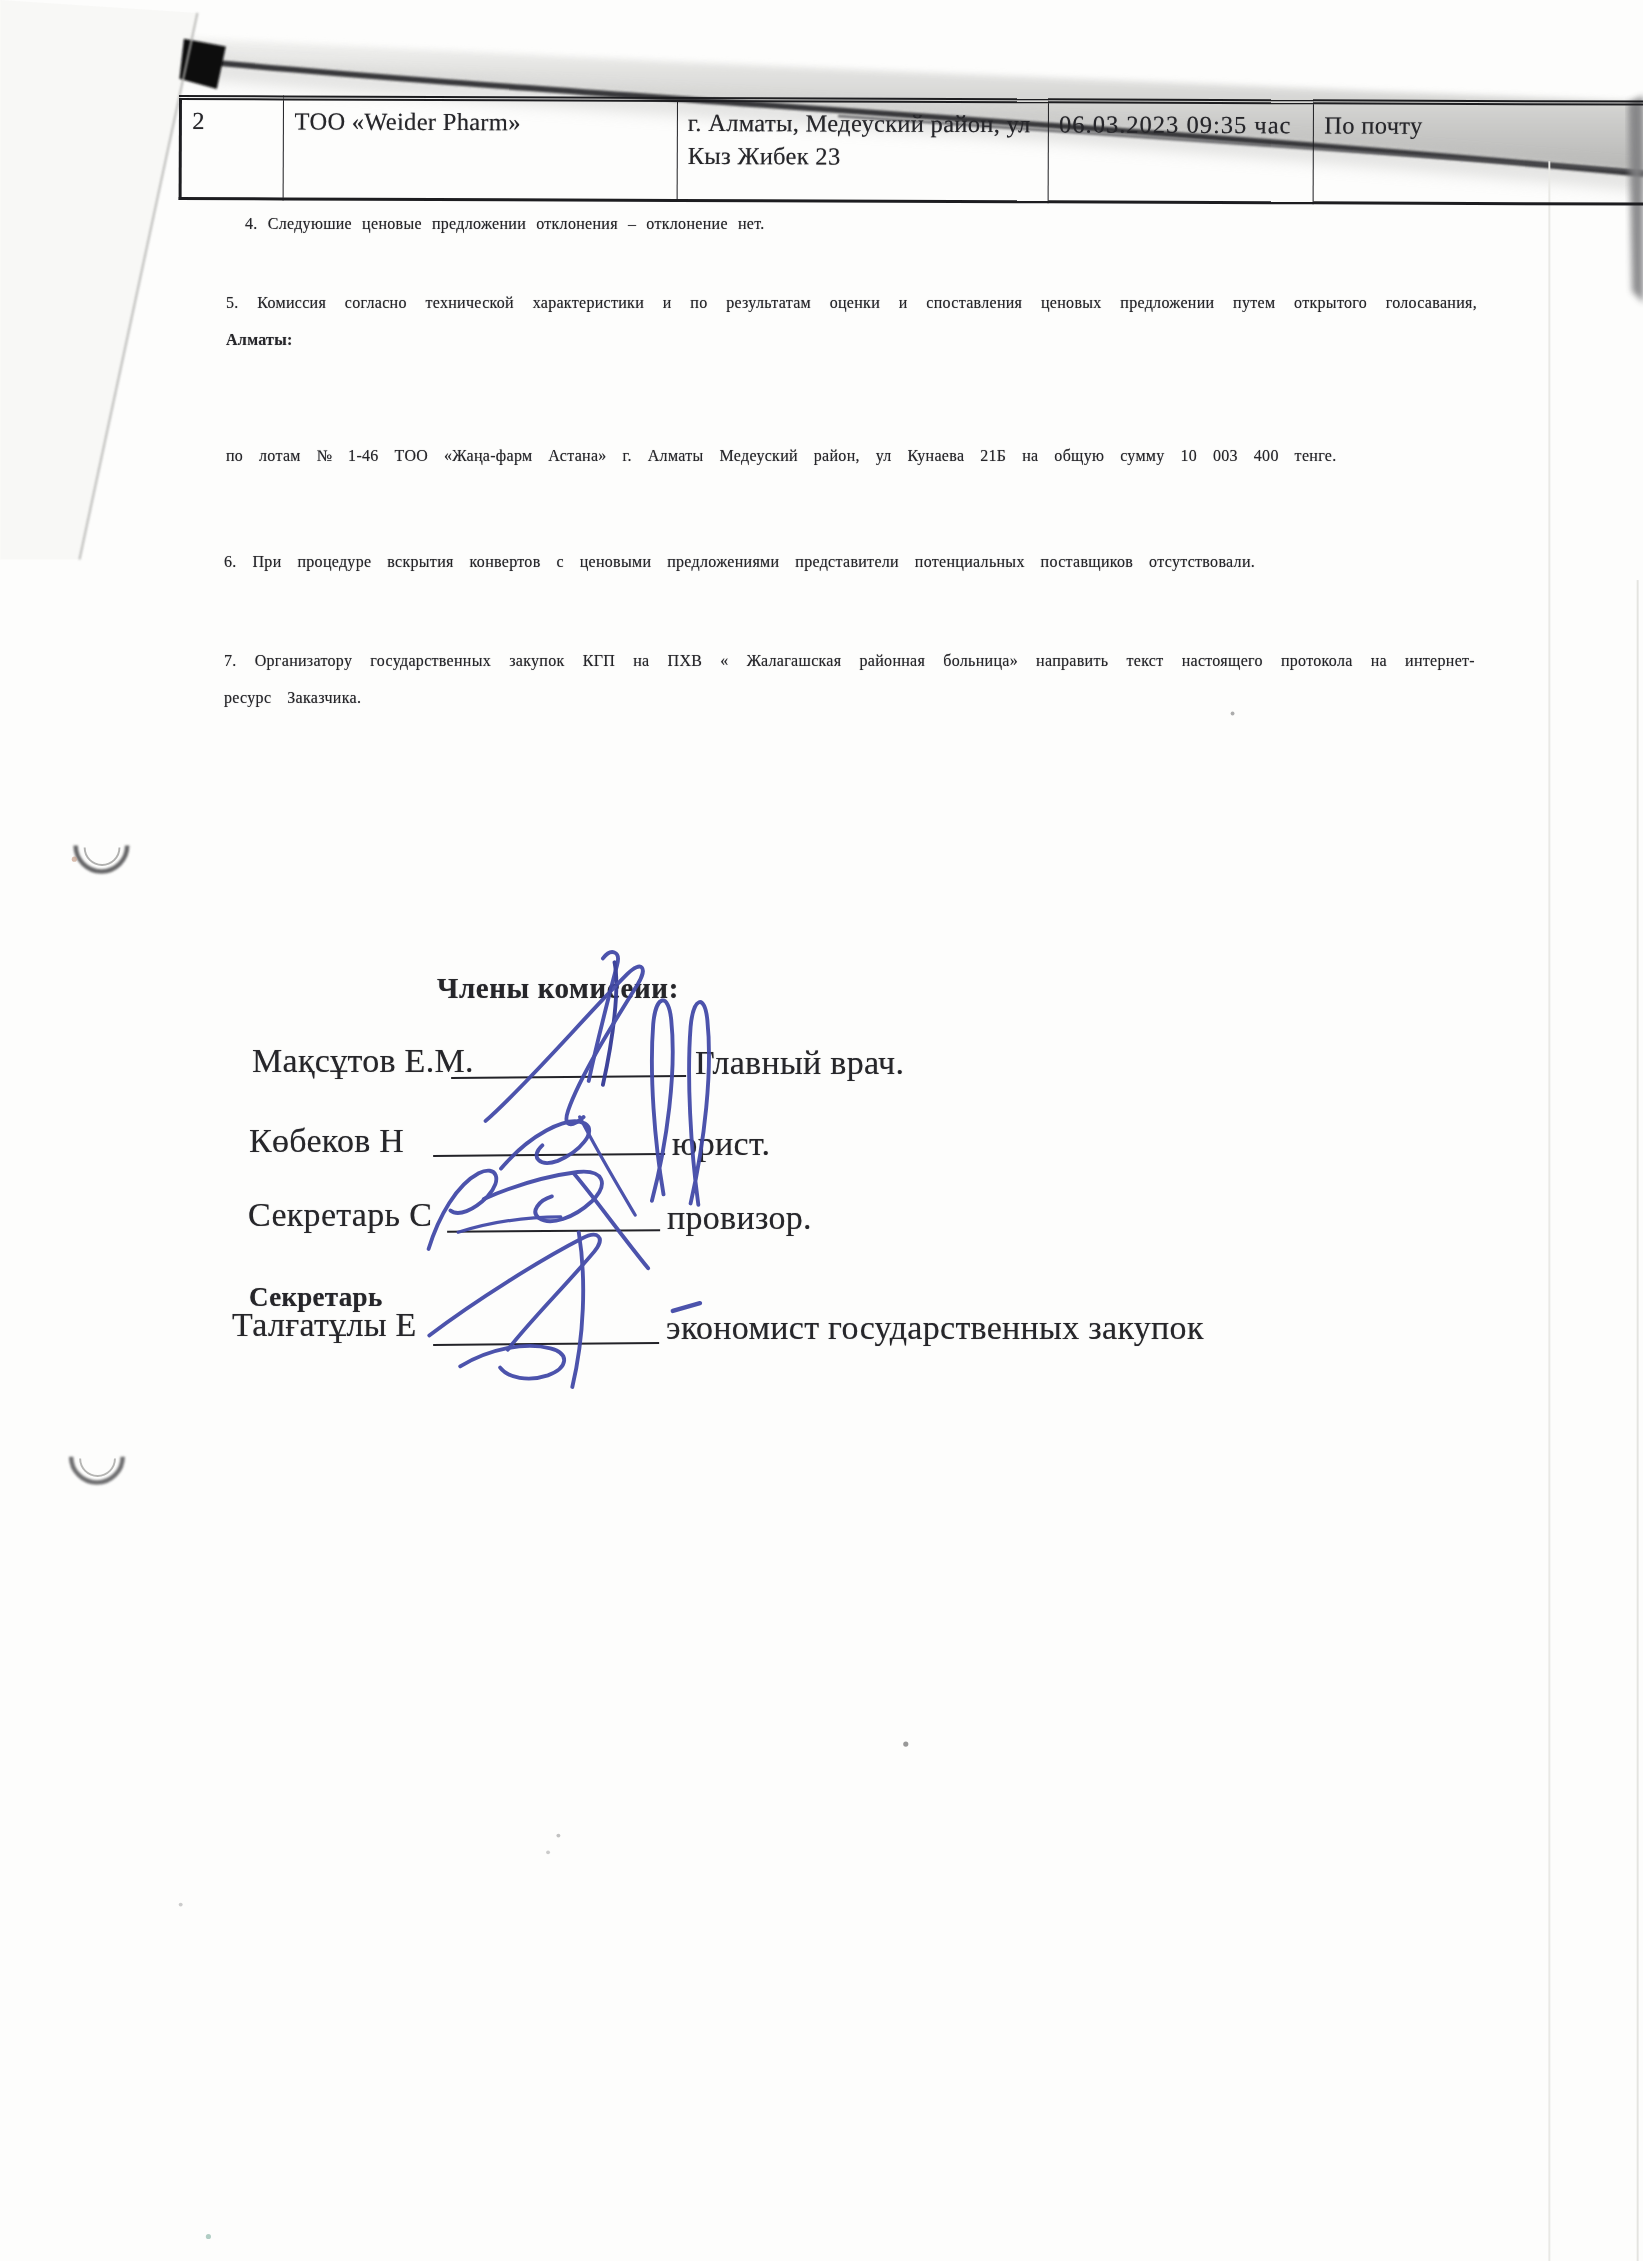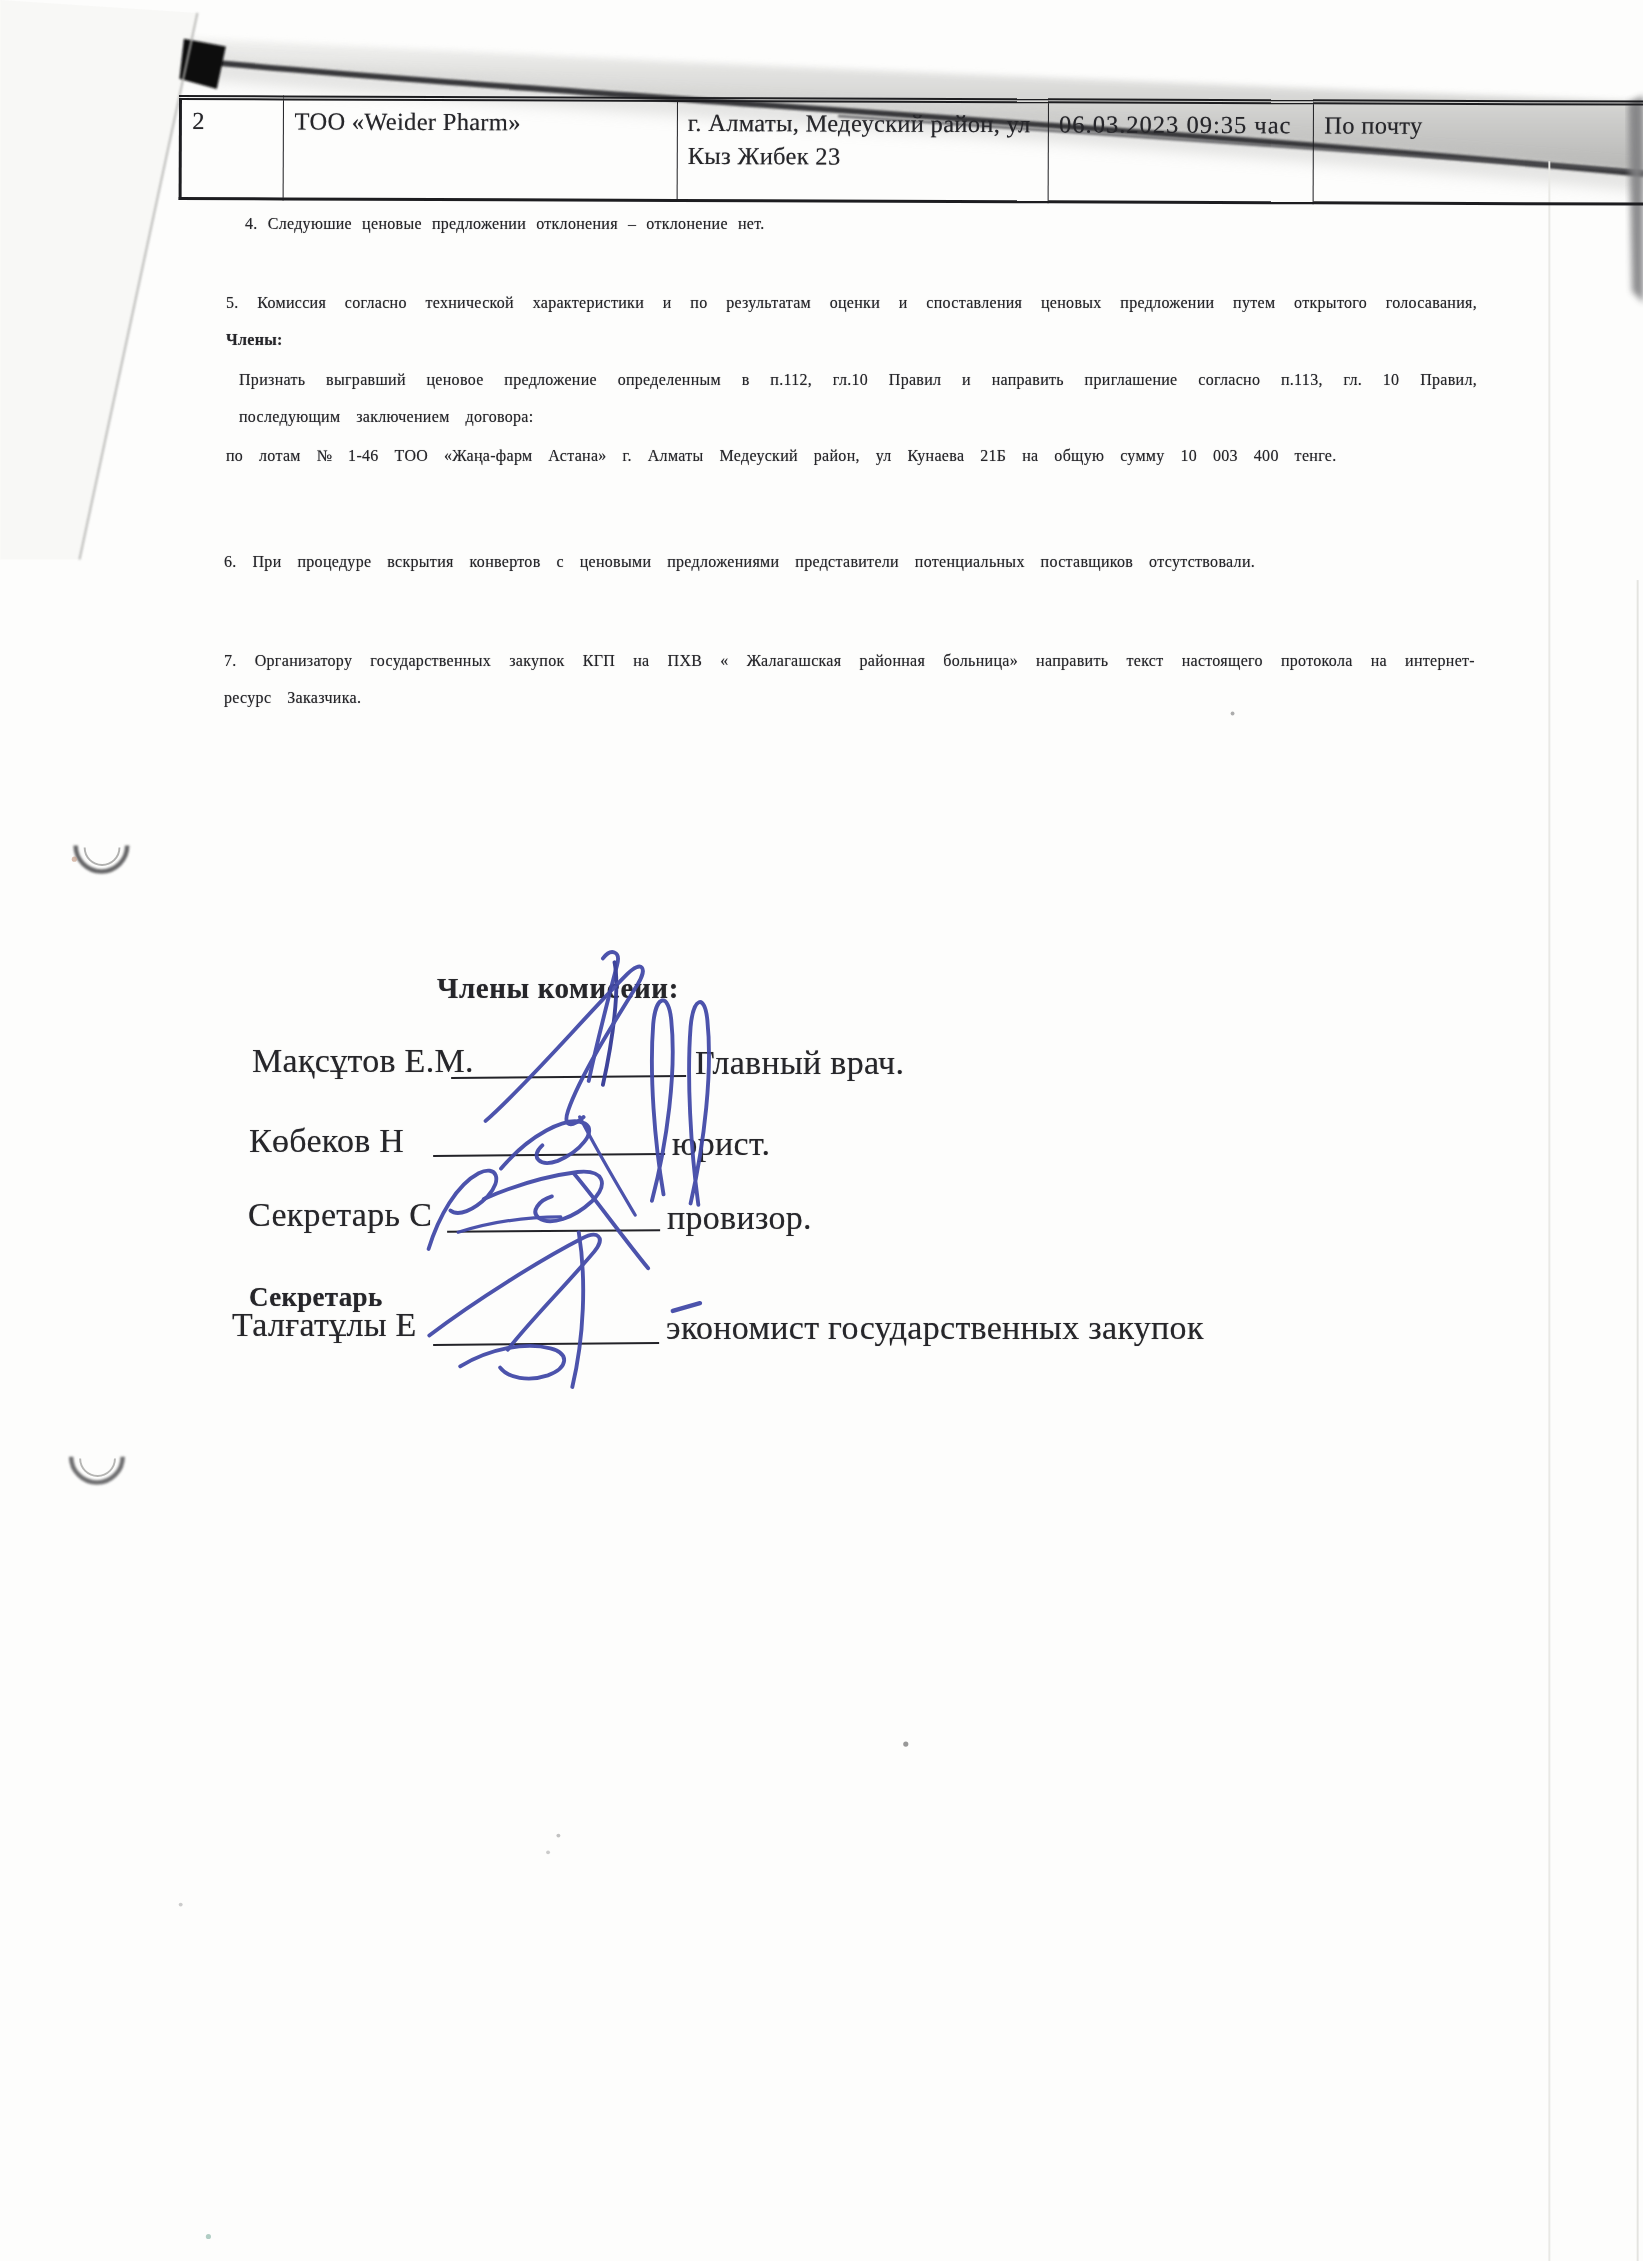--- a/index.html
+++ b/index.html
@@ -157,23 +157,22 @@
         <td class="c-supp">ТОО «Weider Pharm»</td>
         <td class="c-addr">г. Алматы, Медеуский район, ул Кыз Жибек 23</td>
         <td class="c-date">06.03.2023 09:35 час</td>
         <td class="c-deliv">По почту</td>
       </tr>
     </tbody>
       </table>
 
     <div class="para" id="p4">4. Следуюшие ценовые предложении отклонения – отклонение нет.</div>
 
-    <div class="para" id="p5a"><span>5. Комиссия согласно технической характеристики и по результатам оценки и споставления ценовых предложении путем открытого голосавания, </span><span class="bold">Члены:</span></div>
-
-    <div class="para" id="p5b">Признать выгравший ценовое предложение определенным в п.112, гл.10 Правил и направить приглашение согласно п.113, гл. 10 Правил, последующим заключением договора:</div>
+    <div class="para" id="p5a"><span>5. Комиссия согласно технической характеристики и по результатам оценки и споставления ценовых предложении путем открытого голосавания, </span><span class="bold">Алматы:</span></div>
+
 
     <div class="para" id="p5c">по лотам № 1-46 ТОО «Жаңа-фарм Астана» г. Алматы Медеуский район, ул Кунаева 21Б на общую сумму 10&nbsp;003&nbsp;400 тенге.</div>
 
     <div class="para" id="p6">6. При процедуре вскрытия конвертов с ценовыми предложениями представители потенциальных поставщиков отсутствовали.</div>
 
     <div class="para" id="p7">7. Организатору государственных закупок КГП на ПХВ « Жалагашская районная больница» направить текст настоящего протокола на интернет-ресурс Заказчика.</div>
 
     <div class="sig-heading">Члены комисеии:</div>
 
     <span class="sig-name" style="left:252px; top:1042px;">Мақсұтов Е.М.</span>

